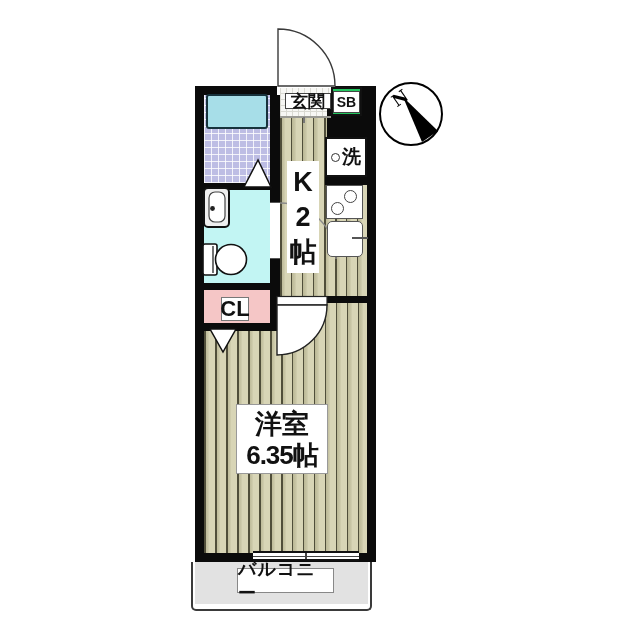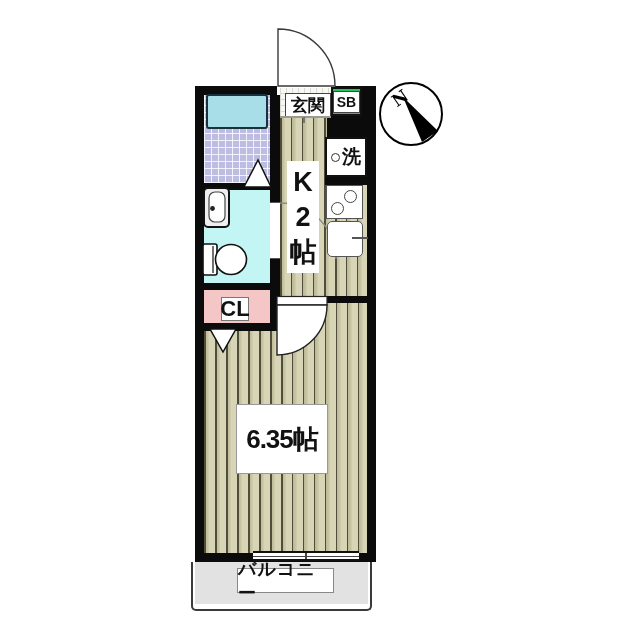--- a/index.html
+++ b/index.html
@@ -83,33 +83,34 @@
   </div>
 
   <div class="abs" style="left:326px;top:185px;width:37px;height:34px;background:#fff;border:1.5px solid #555;">
     <span class="abs" style="left:17px;top:4px;width:13px;height:13px;border:1.5px solid #444;border-radius:50%;"></span>
     <span class="abs" style="left:4px;top:16px;width:13px;height:13px;border:1.5px solid #444;border-radius:50%;"></span>
   </div>
 
   <div class="abs" style="left:327px;top:221px;width:36px;height:36px;background:#fff;border:1.5px solid #555;border-radius:5px;"></div>
   <div class="abs" style="left:352px;top:237px;width:16px;height:2px;background:#555;"></div>
 
-  <div class="abs labelbox" style="left:285px;top:93px;width:46px;height:24px;border:1.5px solid #444;font-size:17px;">玄関</div>
+  <div class="abs labelbox" style="left:285px;top:93px;width:46px;height:16px;border:1.5px solid #444;font-size:17px;">玄関</div>
   <div class="abs" style="left:280px;top:116px;width:51px;height:2px;background:#9a9a94;"></div>
   <div class="abs" style="left:303px;top:117px;width:2px;height:6px;background:#777;"></div>
 
   <div class="abs" style="left:287px;top:161px;width:32px;height:112px;background:#fff;display:flex;flex-direction:column;align-items:center;justify-content:center;font-weight:600;font-size:27px;line-height:35px;">
     <span>K</span>
     <span>2</span>
     <span>帖</span>
   </div>
 
   <div class="abs labelbox" style="left:221px;top:297px;width:28px;height:24px;border:1.5px solid #777;font-size:22px;">CL</div>
 
   <div class="abs" style="left:236px;top:404px;width:92px;height:70px;background:#fff;border:1px solid #999;display:flex;flex-direction:column;align-items:center;justify-content:center;font-weight:600;">
+    <span style="font-size:27px;line-height:31px;">洋室</span>
     <span style="font-size:26px;line-height:30px;letter-spacing:-1px;">6.35帖</span>
   </div>
 
   <div class="abs" style="left:253px;top:551px;width:106px;height:10px;background:#fff;border-top:2px solid #111;border-bottom:2px solid #111;">
     <span class="abs" style="left:0;top:2.5px;width:106px;height:1px;background:#444;"></span>
     <span class="abs" style="left:52px;top:0;width:1.5px;height:6px;background:#444;"></span>
   </div>
 
   <div class="abs" style="left:191px;top:562px;width:181px;height:49px;background:#fff;border-left:2px solid #3a3a3a;border-right:2px solid #3a3a3a;border-bottom:2px solid #3a3a3a;border-radius:0 0 5px 5px;">
     <span class="abs" style="left:2px;right:2px;top:0;height:42px;background:#e2e2e2;"></span>

